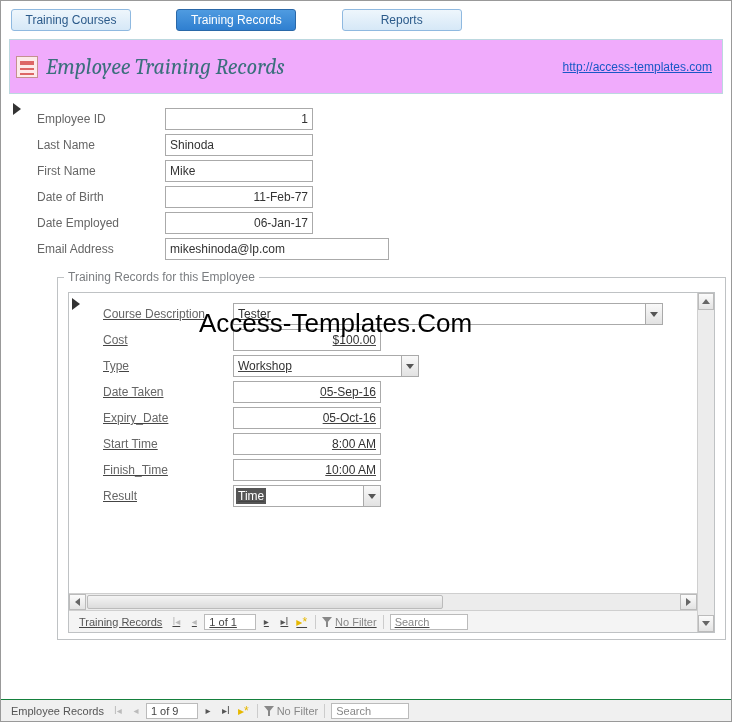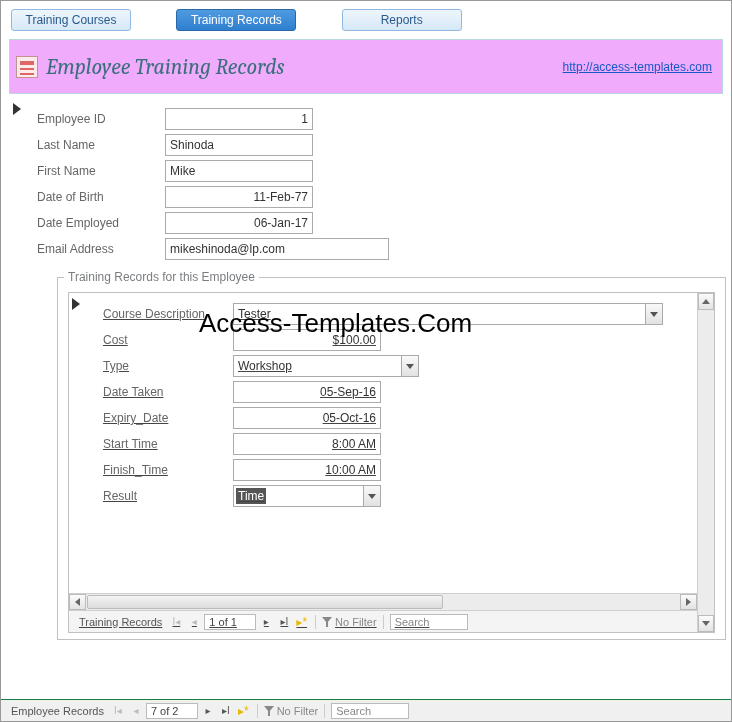--- a/index.html
+++ b/index.html
@@ -426,21 +426,21 @@
        </div>
       </div>
     </fieldset>
   </div>
 </div>
 
 <div class="navbar main">
   <span class="nav-label">Employee Records</span>
   <span class="nav-btn disabled">I◂</span>
   <span class="nav-btn disabled">◂</span>
-  <span class="nav-count">7 of 2</span>
+  <span class="nav-count">1 of 9</span>
   <span class="nav-btn">▸</span>
   <span class="nav-btn">▸I</span>
   <span class="nav-new">▸*</span>
   <span class="sep"></span>
   <span class="funnel">
     <span class="funnel-ico"></span>
     <span>No Filter</span>
   </span>
   <span class="sep"></span>
   <span class="search-box">Search</span>

